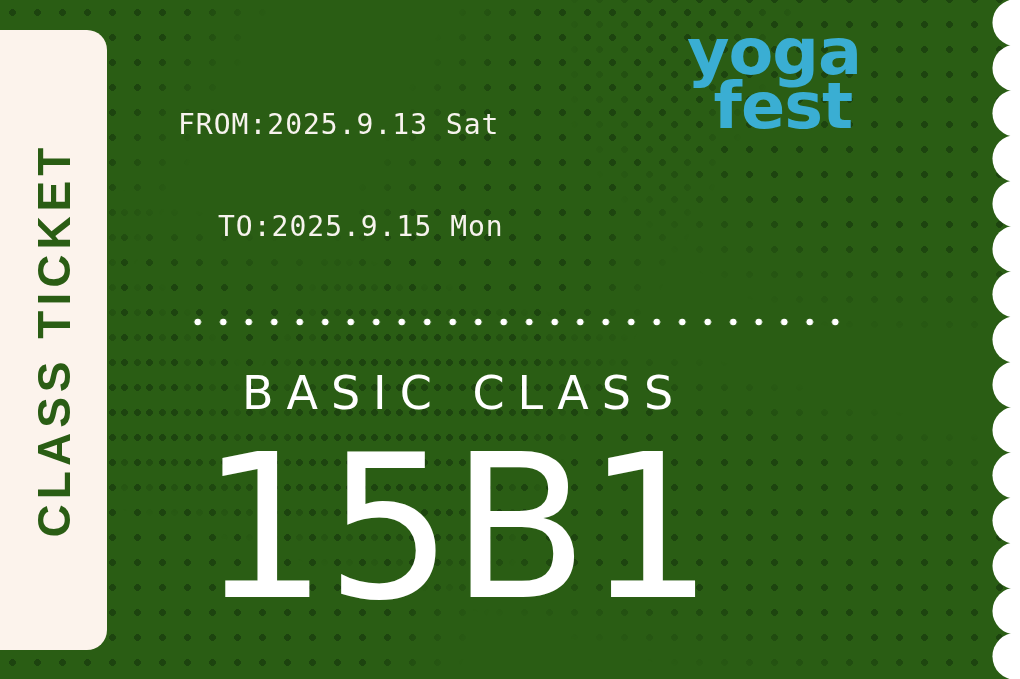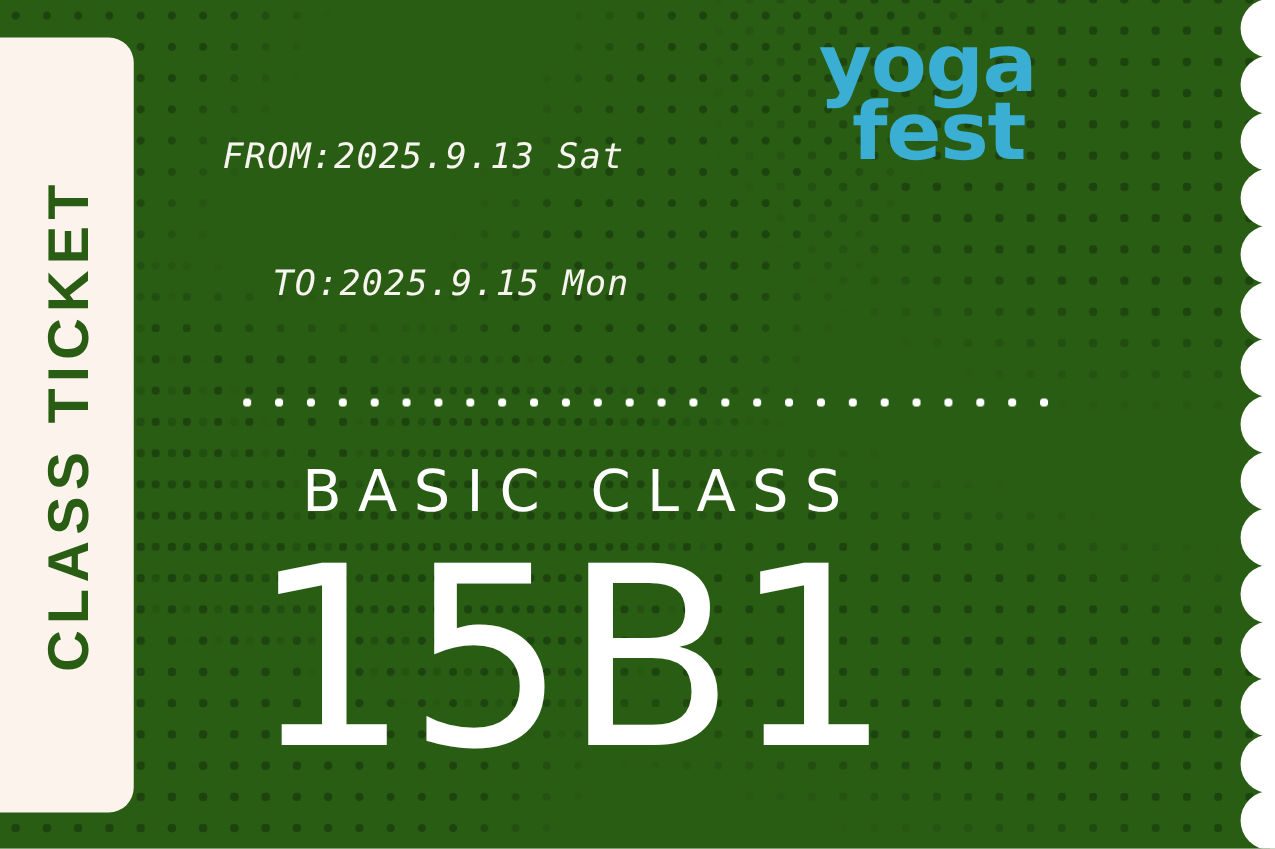--- a/index.html
+++ b/index.html
@@ -114,28 +114,28 @@
   #event-info{
     position:absolute;
     left:178px; top:40px;
     color:#f7f3ee;
     font-family:"DejaVu Sans Mono","Liberation Mono", monospace;
     font-size:28px;
     line-height:34px;
     letter-spacing:1px;
     white-space:pre;
   }
-  .info-line{ display:block;font-style:italic; }
+  .info-line{ display:block; }
   #info-date-to{ padding-left:40px;text-align:center; }
   #info-venue{ font-size:33px; line-height:48px; letter-spacing:0.5px; }
 
   
   #brand-logo{
     position:absolute;
-    left:655px; top:25px;
+    left:687px; top:25px;
     width:162px;
     text-align:left;
   }
   .brand-word{
     display:block;
     color:#3aaed3;
     font-family:"DejaVu Sans","Liberation Sans", sans-serif;
     font-weight:700;
     font-size:64px;
     line-height:54px;

